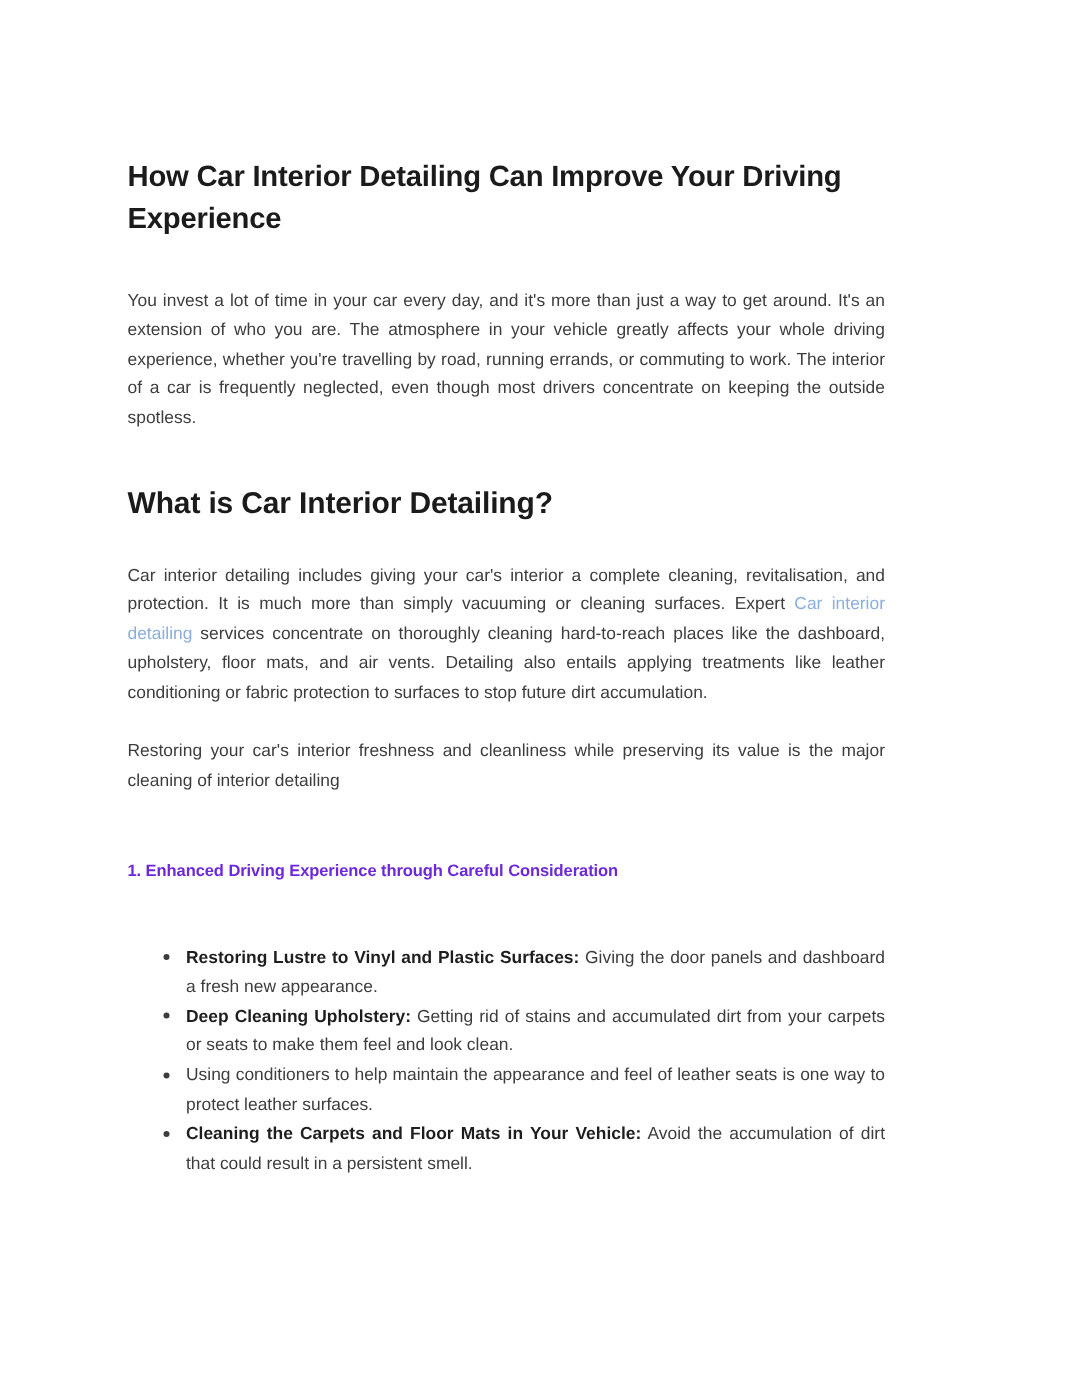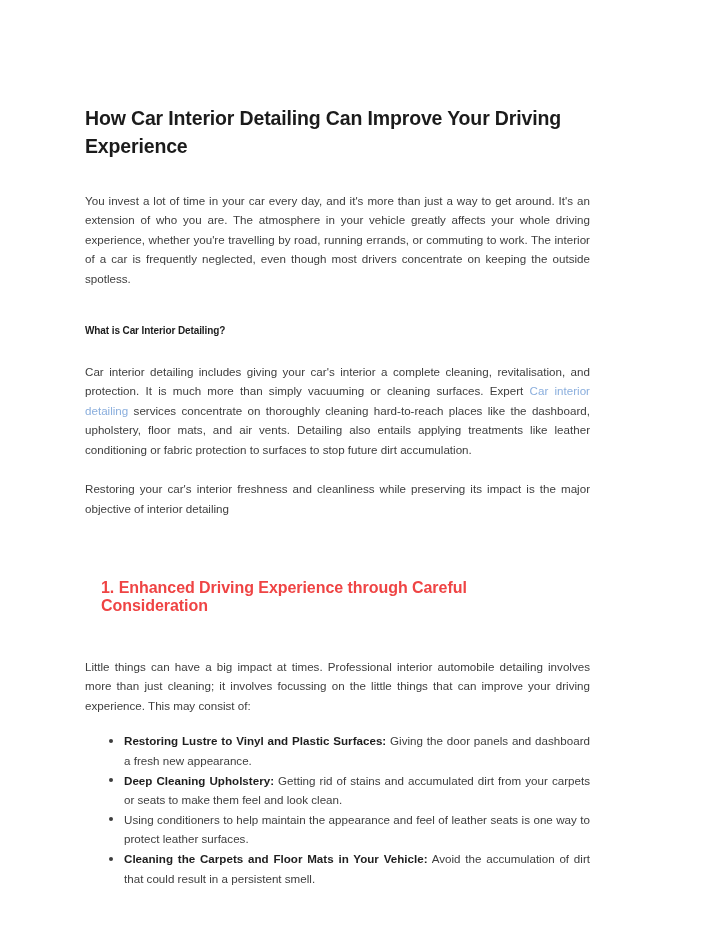--- a/index.html
+++ b/index.html
@@ -24,33 +24,33 @@
   .doc-title {
     font-size: 19.5px;
     font-weight: bold;
     color: #1b1b1b;
     line-height: 1.45;
     letter-spacing: -0.15px;
     margin: 0 0 30px 0;
     max-width: 510px;
   }
   .section-heading {
-    font-size: 10px;
+    font-size: 20px;
     font-weight: bold;
     color: #1b1b1b;
     letter-spacing: -0.1px;
     margin: 0;
     padding: 0;
   }
   .numbered-heading {
-    font-size: 16px;
+    font-size: 11px;
     font-weight: bold;
-    color: #ef4444;
+    color: #6d28d9;
     letter-spacing: -0.05px;
-    margin: 16px;
+    margin: 0;
     padding: 0;
   }
   p.body {
     font-size: 11.6px;
     line-height: 19.6px;
     color: #3d3d3d;
     text-align: justify;
     margin: 0;
     padding: 0;
     letter-spacing: 0.01px;
@@ -105,29 +105,28 @@
   <div class="gap-36"></div>
 
   <h2 class="section-heading">What is Car Interior Detailing?</h2>
 
   <div class="gap-26"></div>
 
   <p class="body"><span>Car interior detailing includes giving your car's interior a complete cleaning, revitalisation, and protection. It is much more than simply vacuuming or cleaning surfaces. Expert </span><a class="doclink" href="#">Car interior detailing</a><span> services concentrate on thoroughly cleaning hard-to-reach places like the dashboard, upholstery, floor mats, and air vents. Detailing also entails applying treatments like leather conditioning or fabric protection to surfaces to stop future dirt accumulation.</span></p>
 
   <div class="gap-20"></div>
 
-  <p class="body">Restoring your car's interior freshness and cleanliness while preserving its impact is the major objective of interior detailing</p>
+  <p class="body">Restoring your car's interior freshness and cleanliness while preserving its value is the major cleaning of interior detailing</p>
 
   <div class="gap-44"></div>
 
   <h2 class="numbered-heading">1. Enhanced Driving Experience through Careful Consideration</h2>
 
   <div class="gap-26"></div>
 
-  <p class="body">Little things can have a big impact at times. Professional interior automobile detailing involves more than just cleaning; it involves focussing on the little things that can improve your driving experience. This may consist of:</p>
 
   <div class="gap-16"></div>
 
   <ul class="bullets">
     <li>
       <span class="dot"></span><b>Restoring Lustre to Vinyl and Plastic Surfaces:</b><span> Giving the door panels and dashboard a fresh new appearance.</span>
     </li>
     <li>
       <span class="dot"></span><b>Deep Cleaning Upholstery:</b><span> Getting rid of stains and accumulated dirt from your carpets or seats to make them feel and look clean.</span>
     </li>

